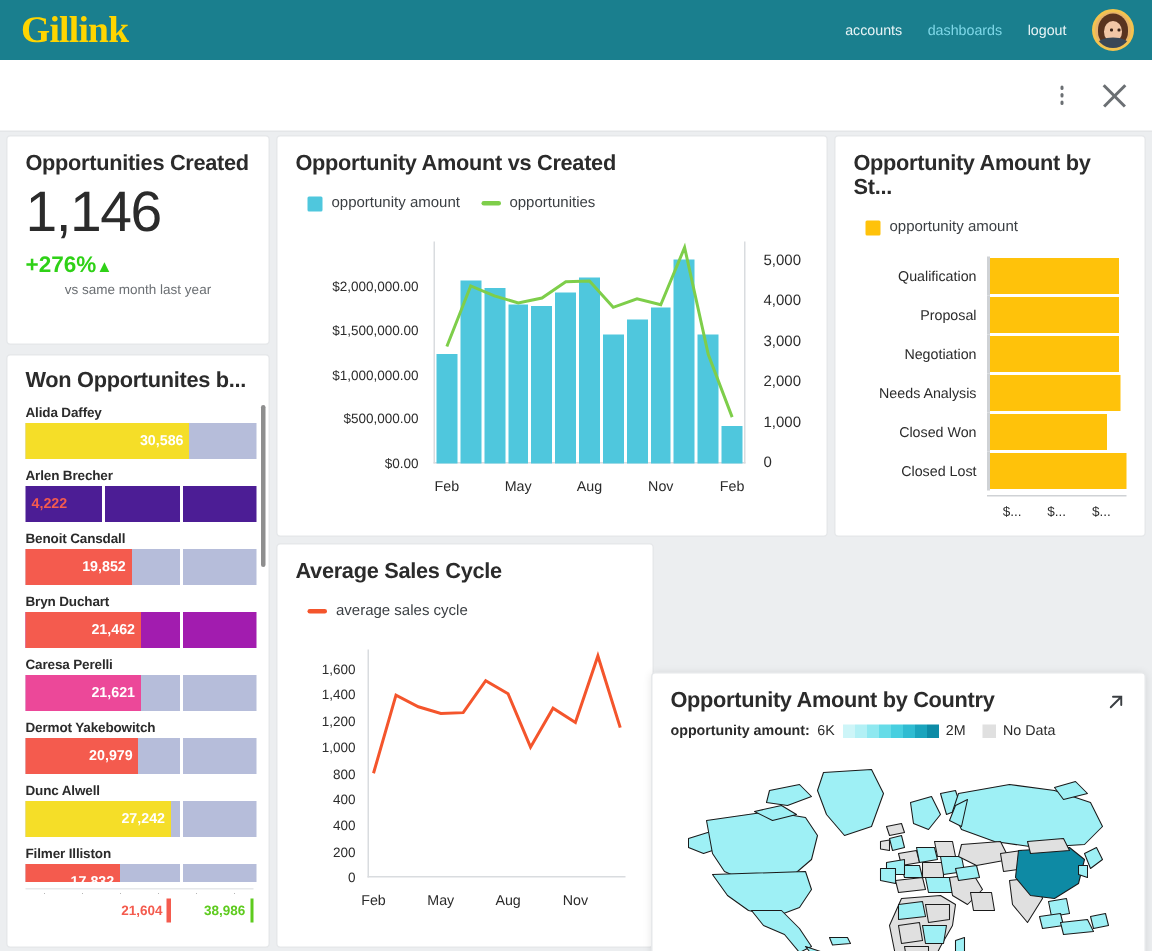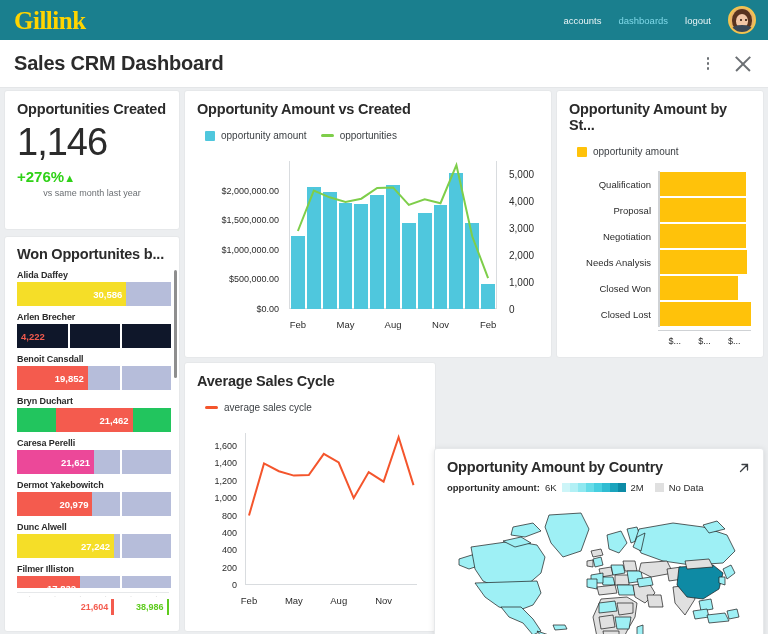--- a/index.html
+++ b/index.html
@@ -125,21 +125,20 @@
       <span class="av-hair"></span>
       <span class="av-face"></span>
       <span class="av-eye" style="left:10px"></span>
       <span class="av-eye" style="left:15px"></span>
       <span class="av-body"></span>
     </div>
   </div>
 </div>
 
 <div class="titlebar">
-  <div class="page-title">Sales CRM Dashboard</div>
   <div class="title-actions">
     <div class="kebab">
         <i></i>
         <i></i>
         <i></i>
       </div>
     <div class="xbtn"></div>
   </div>
 </div>
 
@@ -163,41 +162,41 @@
           <div class="bl-track" style="background: rgb(182, 189, 218);">
             <span class="tick" style="left: 33.3%;"></span>
             <span class="tick" style="left: 66.6%;"></span>
             <div class="bl-fill" style="width: 71%; background: rgb(245, 222, 40);">
               <span class="bl-val" style="color: rgb(255, 255, 255);">30,586</span>
             </div>
           </div>
         </div>
         <div class="bl-row">
           <div class="bl-name">Arlen Brecher</div>
-          <div class="bl-track" style="background: #0f172a;">
+          <div class="bl-track" style="background: #4c1d95;">
             <span class="tick" style="left: 33.3%;"></span>
             <span class="tick" style="left: 66.6%;"></span>
             <div class="bl-fill" style="width: 10%; background: transparent;">
               <span class="bl-val outside">4,222</span>
             </div>
           </div>
         </div>
         <div class="bl-row">
           <div class="bl-name">Benoit Cansdall</div>
           <div class="bl-track" style="background: rgb(182, 189, 218);">
             <span class="tick" style="left: 33.3%;"></span>
             <span class="tick" style="left: 66.6%;"></span>
             <div class="bl-fill" style="width: 46%; background: rgb(244, 91, 78);">
               <span class="bl-val">19,852</span>
             </div>
           </div>
         </div>
         <div class="bl-row">
           <div class="bl-name">Bryn Duchart</div>
-          <div class="bl-track" style="background: #22c55e; justify-content: center;">
+          <div class="bl-track" style="background: #a21caf;">
             <span class="tick" style="left: 33.3%;"></span>
             <span class="tick" style="left: 66.6%;"></span>
             <div class="bl-fill" style="width: 50%; background: rgb(244, 91, 78);">
               <span class="bl-val">21,462</span>
             </div>
           </div>
         </div>
         <div class="bl-row">
           <div class="bl-name">Caresa Perelli</div>
           <div class="bl-track" style="background: rgb(182, 189, 218);">

